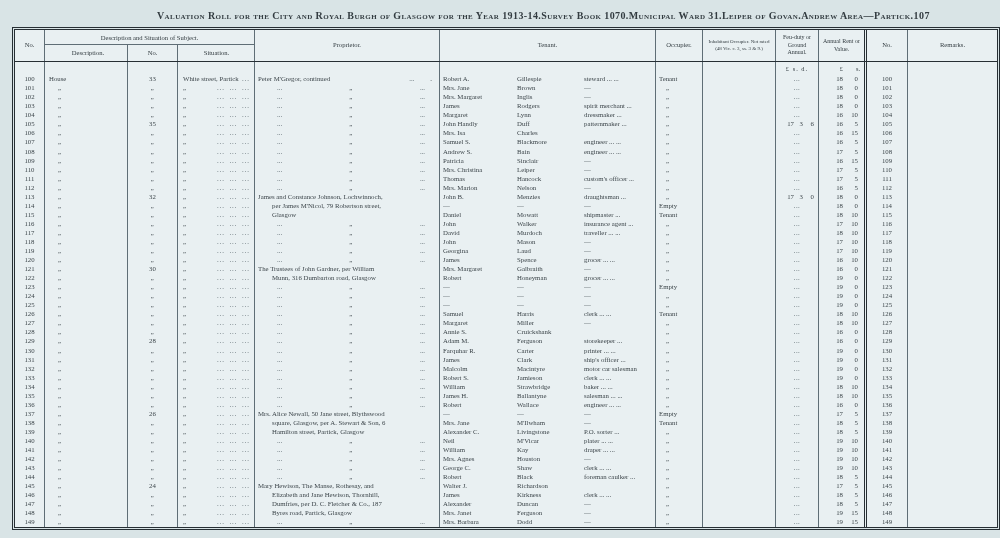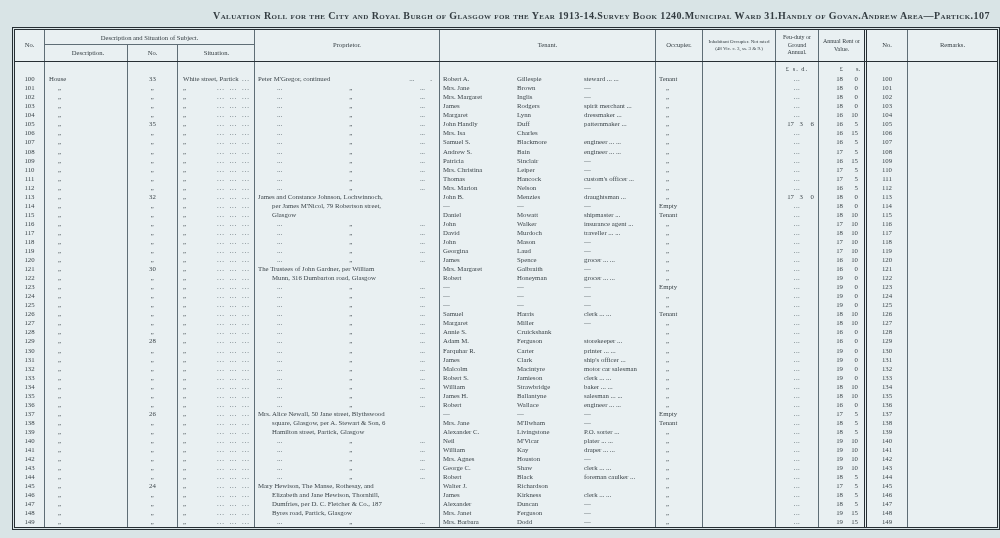--- a/index.html
+++ b/index.html
@@ -14,21 +14,21 @@
   body{
     width:1000px;height:538px;overflow:hidden;
     background:var(--page);
     font-family:"Liberation Serif","DejaVu Serif",serif;
     color:var(--ink);
   }
   .stage{position:relative;width:1000px;height:538px;background:var(--page);}
   
   .runhead{
     position:absolute;left:56px;right:10px;top:7px;height:16px;
-    display:flex;align-items:center;justify-content:flex-end;
+    display:flex;align-items:center;justify-content:center;
     font-variant:small-caps;font-size:10px;letter-spacing:.4px;color:var(--ink2);
     white-space:nowrap;
     margin-left:41px;
   }
   .runhead .seg{font-weight:bold;}
   .runhead .pageno{font-weight:bold;letter-spacing:.5px;}
   
   .sheet{
     position:absolute;left:14px;top:29px;width:984px;height:499px;
     background:var(--paper);
@@ -100,23 +100,23 @@
   .noR{justify-content:center;}
   .dit{letter-spacing:.5px;}
 </style>
 </head>
 <body>
 
 <div class="stage">
 
   <div class="runhead">
     <span class="seg">Valuation Roll for the City and Royal Burgh of Glasgow for the Year 1913-14.</span>
-    <span class="seg">Survey Book 1240.</span>
+    <span class="seg">Survey Book 1070.</span>
     <span class="seg">Municipal Ward 31.</span>
-    <span class="seg">Handly of Govan.</span>
+    <span class="seg">Leiper of Govan.</span>
     <span class="seg">Andrew Area—Partick.</span>
     <span class="pageno">107</span>
   </div>
 
   <div class="sheet">
 
     <div class="thead">
       <div class="c noL">No.</div>
       <div class="grp">
         <div class="grp-top">Description and Situation of Subject.</div>

